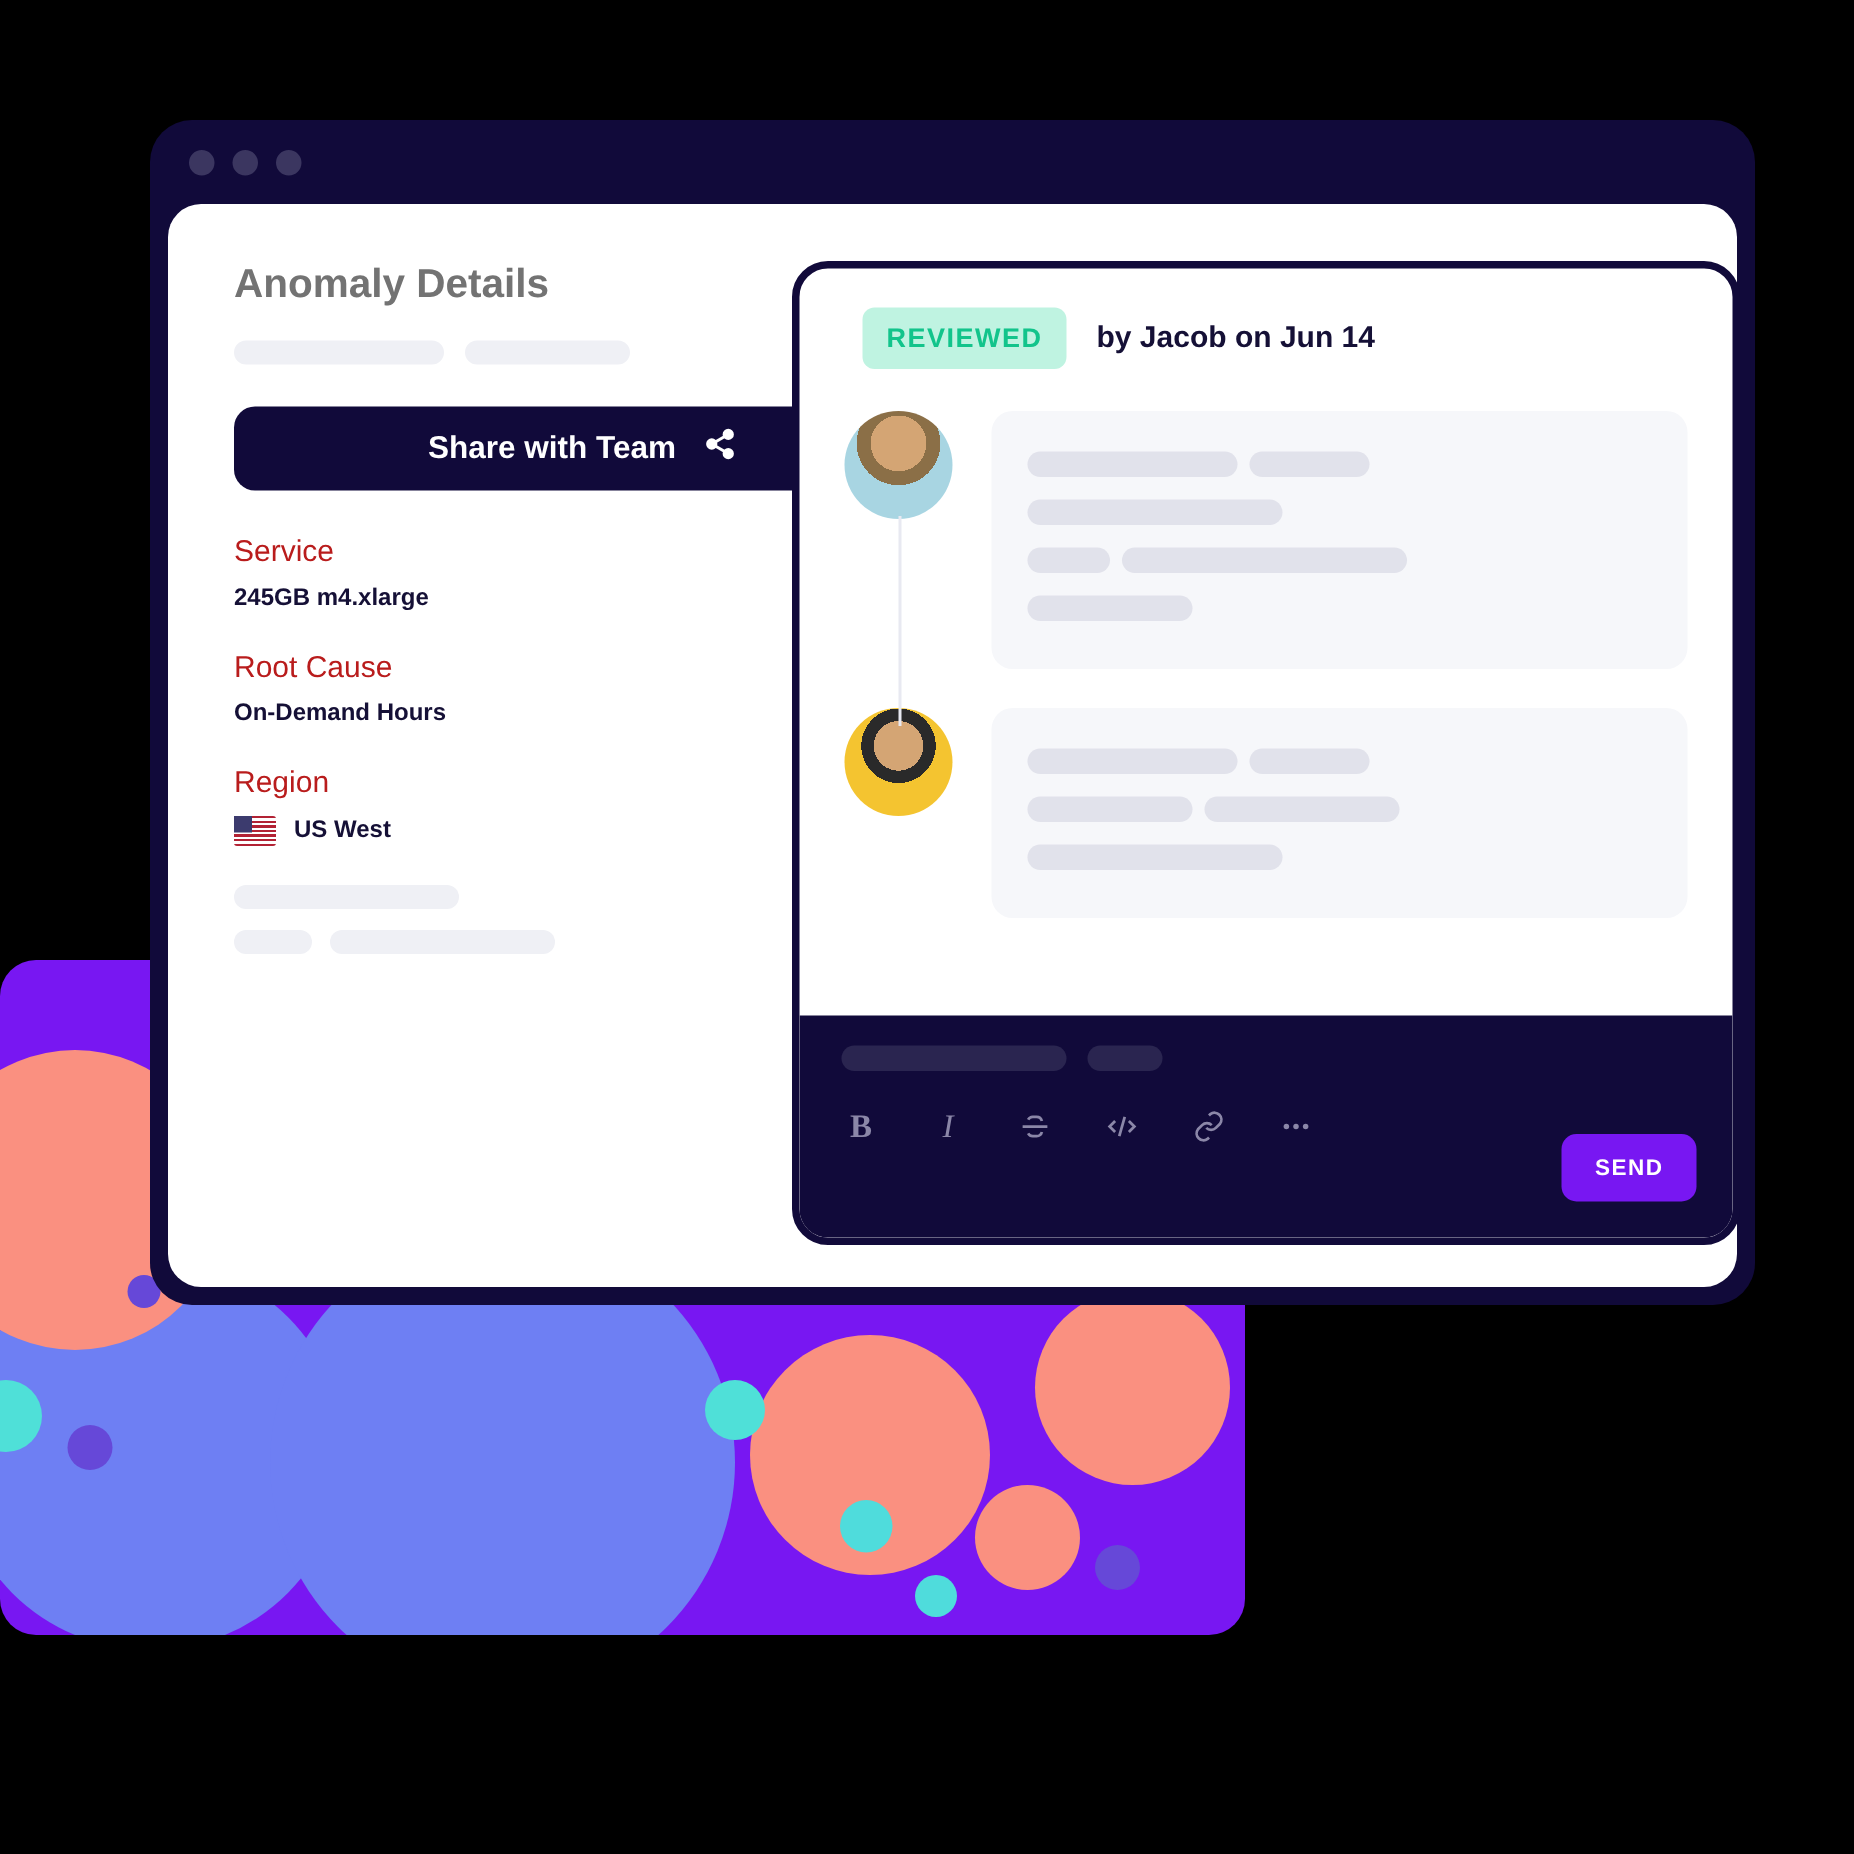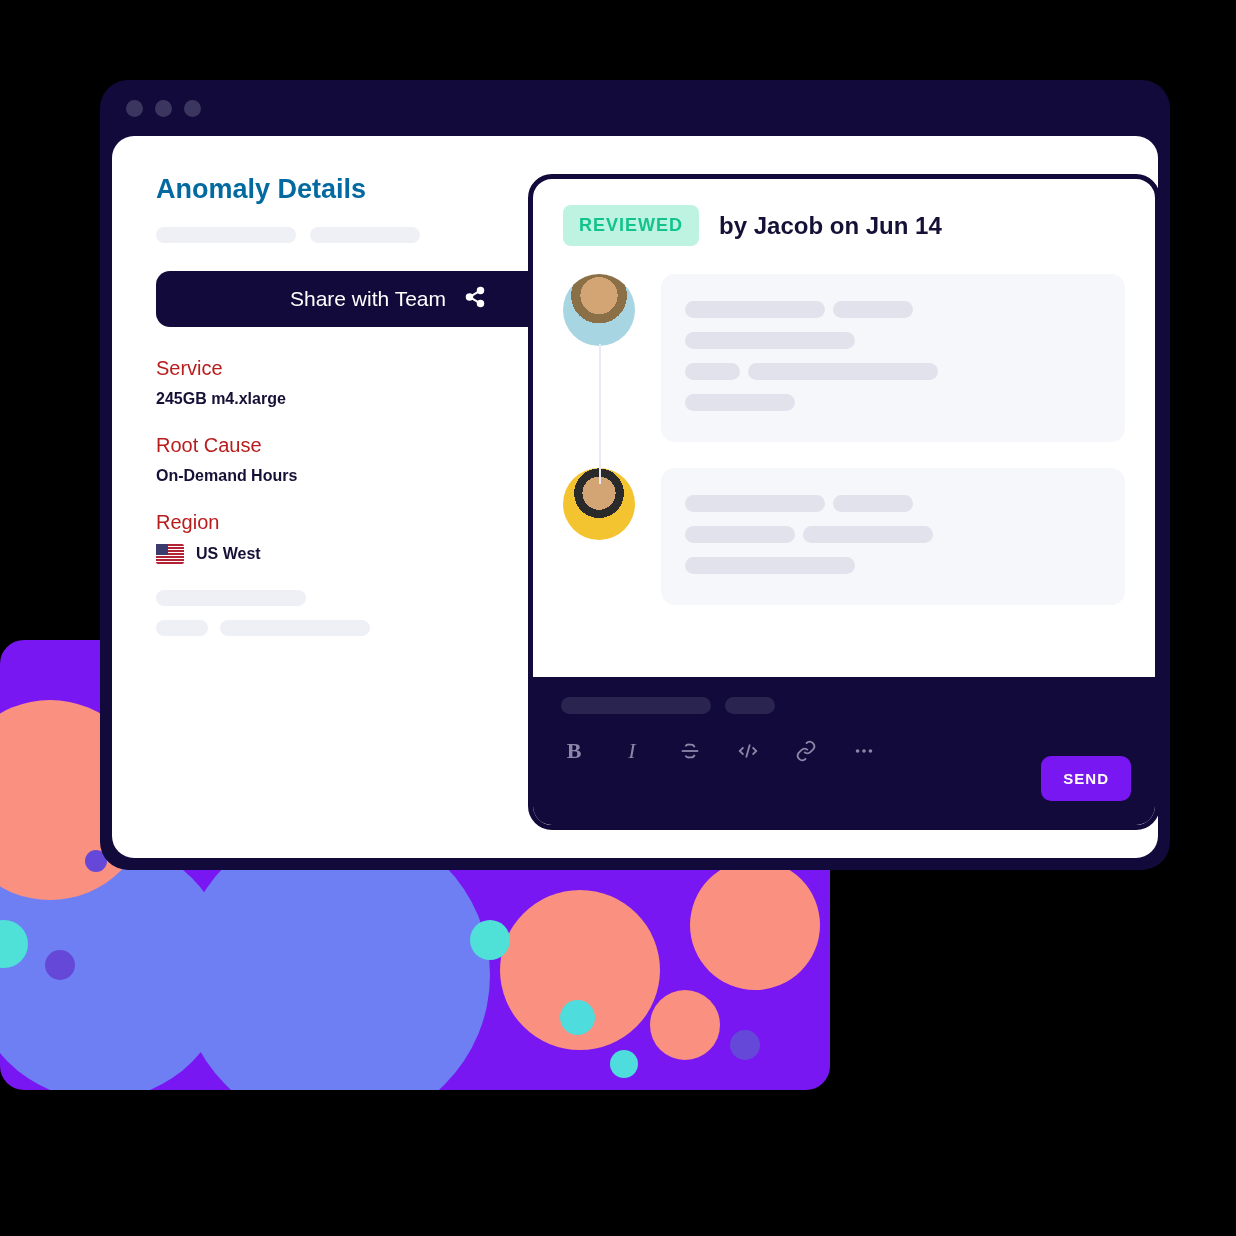--- a/index.html
+++ b/index.html
@@ -63,36 +63,36 @@
       position: absolute;
       left: 12px; right: 12px; top: 56px; bottom: 12px;
       background: #fff;
       border-radius: 22px;
       padding: 38px 44px;
     }
     .left-col { width: 370px; }
     .page-title {
       font-size: 27px;
       font-weight: 800;
-      color: #0369a1;
+      color: #737373;
       margin-bottom: 22px;
     }
     .skel-row { display: flex; gap: 14px; margin-bottom: 28px; }
     .skel { background: #eff0f5; border-radius: 9px; }
     .s1 { width: 140px; height: 16px; }
     .s2 { width: 110px; height: 16px; }
     .share-btn {
       width: 424px;
       height: 56px;
       background: #110a3a;
       color: #fff;
       border: none;
       border-radius: 14px;
       font-size: 21px;
-      font-weight: 400;
+      font-weight: 700;
       display: flex;
       align-items: center;
       justify-content: center;
       gap: 18px;
       cursor: pointer;
       margin-bottom: 30px;
       padding-left: 40px;
     }
     .share-icon svg { width: 22px; height: 22px; }
     .field { margin-bottom: 26px; }
@@ -119,32 +119,32 @@
       height: 656px;
       background: #fff;
       border: 5px solid #110a3a;
       border-radius: 24px;
       overflow: hidden;
     }
     .panel-header {
       display: flex;
       align-items: center;
       gap: 20px;
-      padding: 26px 30px 18px;
+      padding: 26px 42px 18px;
     }
     .badge {
       background: #bff3e1;
       color: #12c48b;
       font-weight: 800;
       font-size: 18px;
       letter-spacing: 1px;
       padding: 10px 16px;
       border-radius: 8px;
     }
-    .byline { font-size: 24px; font-weight: 800; color: #151036; }
+    .byline { font-size: 20px; font-weight: 800; color: #151036; }
     .thread { padding: 10px 30px 0; position: relative; }
     .vline { position: absolute; left: 66px; top: 80px; width: 2px; height: 140px; background: #e8e9f1; }
     .msg { display: flex; gap: 26px; margin-bottom: 26px; }
     .avatar { width: 72px; height: 72px; border-radius: 50%; flex-shrink: 0; }
     .av1 { background: radial-gradient(circle at 50% 30%, #d4a574 0 30%, #8b6f47 30% 45%, #a8d5e2 45%); }
     .av2 { background: radial-gradient(circle at 50% 35%, #d4a574 0 28%, #2a2a2a 28% 42%, #f4c430 42%); }
     .bubble-card {
       flex: 1;
       background: #f6f7fa;
       border-radius: 14px;

